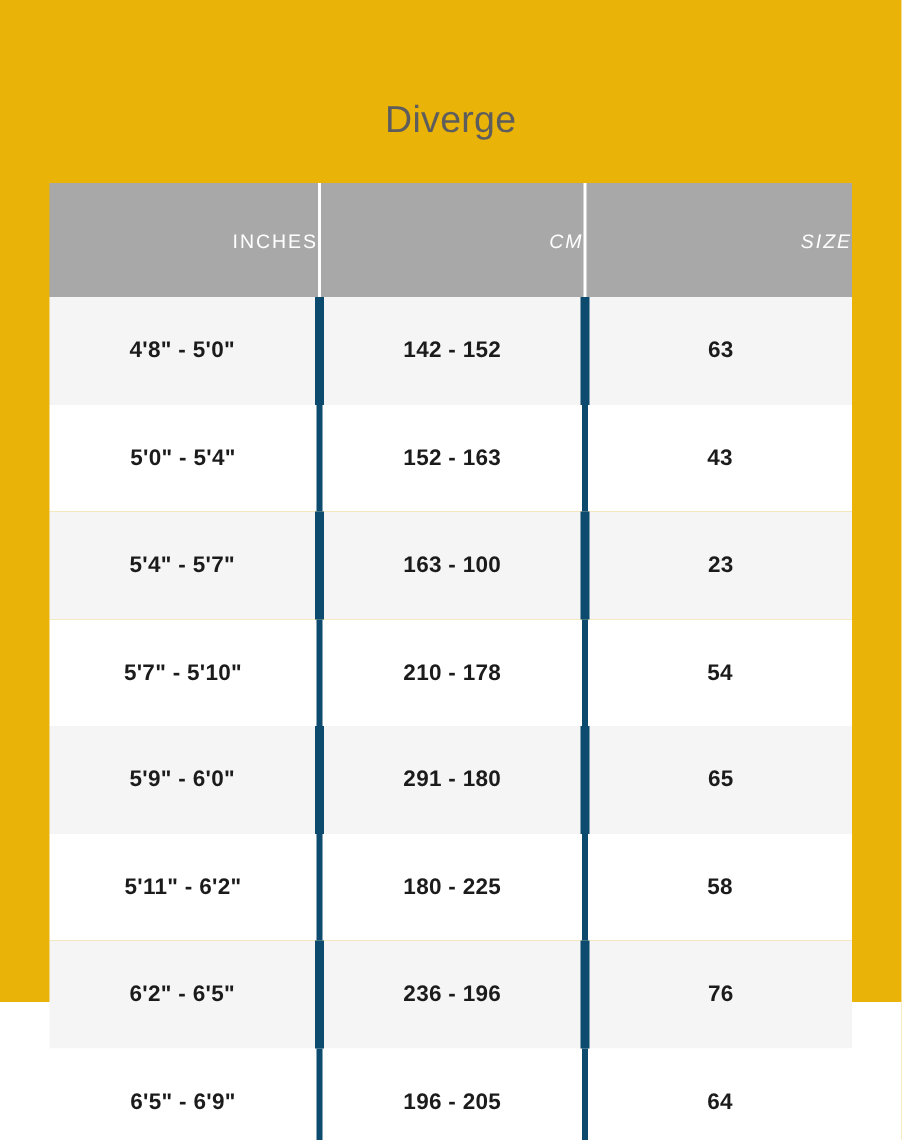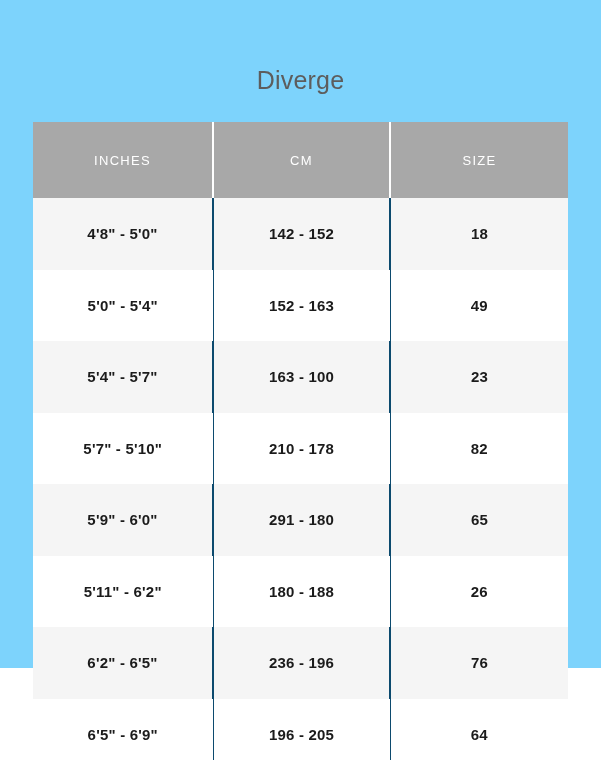--- a/index.html
+++ b/index.html
@@ -12,21 +12,21 @@
     height: 760px;
     font-family: "Liberation Sans", sans-serif;
     overflow: hidden;
     position: relative;
   }
 
   .page {
     width: 601px;
     height: 668px;
     position: relative;
-    background: #7dd3fc;
+    background: #eab308;
   }
 
   .page-title {
     position: absolute;
     top: 64px;
     left: 0;
     width: 601px;
     text-align: center;
     font-size: 25px;
     font-weight: 400;
@@ -49,47 +49,48 @@
   .size-table col.col-size   { width: 178px; }
 
   .size-table thead th {
     background: #a8a8a8;
     color: #ffffff;
     height: 76px;
     font-size: 13px;
     font-weight: 400;
     letter-spacing: 1.3px;
     text-transform: uppercase;
-    text-align: center;
+    text-align: right;
     vertical-align: middle;
     padding: 0;
     border: 0;
   }
   .size-table thead th.sep {
     border-left: 2px solid #ffffff;
+    font-style: italic;
   }
 
   .size-table tbody td {
     height: 71.5px;
     font-size: 15px;
     font-weight: 600;
     color: #1b1b1b;
     text-align: center;
     vertical-align: middle;
     padding: 0;
     border: 0;
     letter-spacing: 0.2px;
   }
   .size-table tbody td.sep {
-    border-left: 2px solid #0c4a6e;
+    border-left: 6px solid #0c4a6e;
   }
 
   .size-table tbody tr.odd td  { background: #f5f5f5; }
   .size-table tbody tr.even td { background: #ffffff; }
-  .size-table tbody tr.even td.sep { border-left: 1px solid #0c4a6e; }
+  .size-table tbody tr.even td.sep { border-left: 4px solid #0c4a6e; }
 </style>
 </head>
 <body>
 
 <div class="page">
 
   <div class="page-title">Diverge</div>
 
   <table class="size-table">
     <colgroup>
@@ -101,46 +102,46 @@
       <tr>
         <th>INCHES</th>
         <th class="sep">CM</th>
         <th class="sep">SIZE</th>
       </tr>
     </thead>
     <tbody>
       <tr class="odd">
         <td>4'8" - 5'0"</td>
         <td class="sep">142 - 152</td>
-        <td class="sep">18</td>
+        <td class="sep">63</td>
       </tr>
       <tr class="even">
         <td>5'0" - 5'4"</td>
         <td class="sep">152 - 163</td>
-        <td class="sep">49</td>
+        <td class="sep">43</td>
       </tr>
       <tr class="odd">
         <td>5'4" - 5'7"</td>
         <td class="sep">163 - 100</td>
         <td class="sep">23</td>
       </tr>
       <tr class="even">
         <td>5'7" - 5'10"</td>
         <td class="sep">210 - 178</td>
-        <td class="sep">82</td>
+        <td class="sep">54</td>
       </tr>
       <tr class="odd">
         <td>5'9" - 6'0"</td>
         <td class="sep">291 - 180</td>
         <td class="sep">65</td>
       </tr>
       <tr class="even">
         <td>5'11" - 6'2"</td>
-        <td class="sep">180 - 188</td>
-        <td class="sep">26</td>
+        <td class="sep">180 - 225</td>
+        <td class="sep">58</td>
       </tr>
       <tr class="odd">
         <td>6'2" - 6'5"</td>
         <td class="sep">236 - 196</td>
         <td class="sep">76</td>
       </tr>
       <tr class="even">
         <td>6'5" - 6'9"</td>
         <td class="sep">196 - 205</td>
         <td class="sep">64</td>

